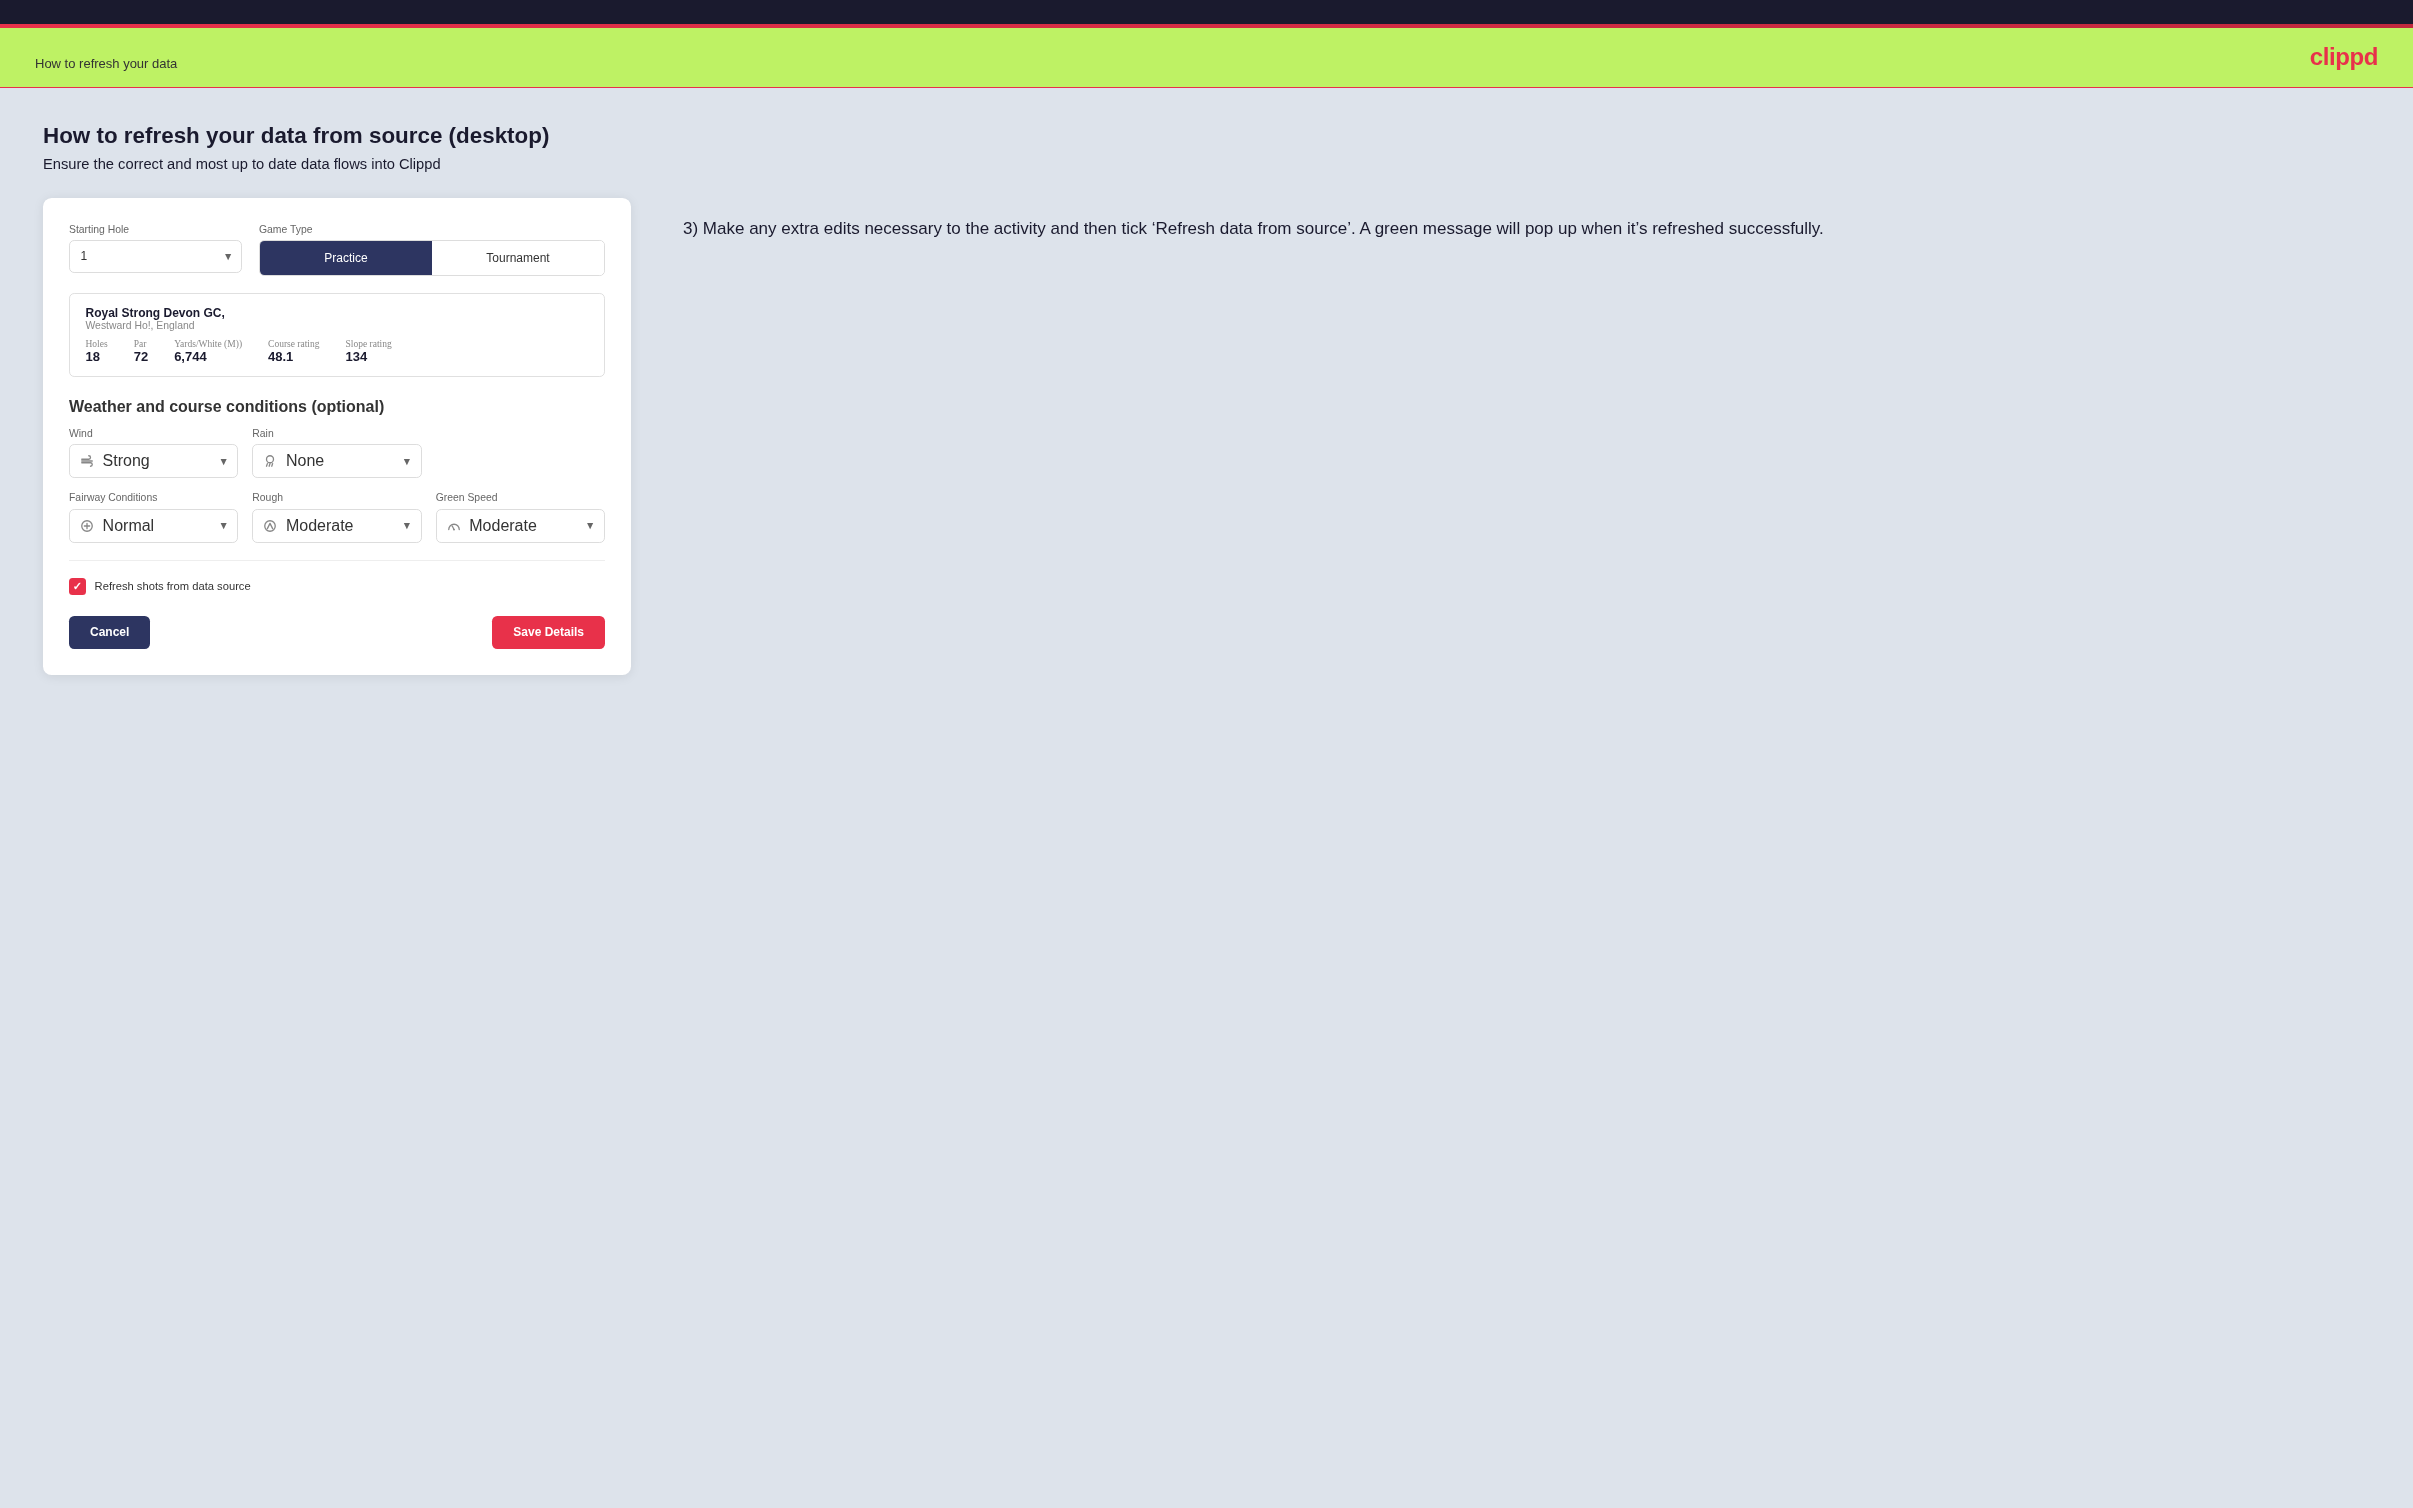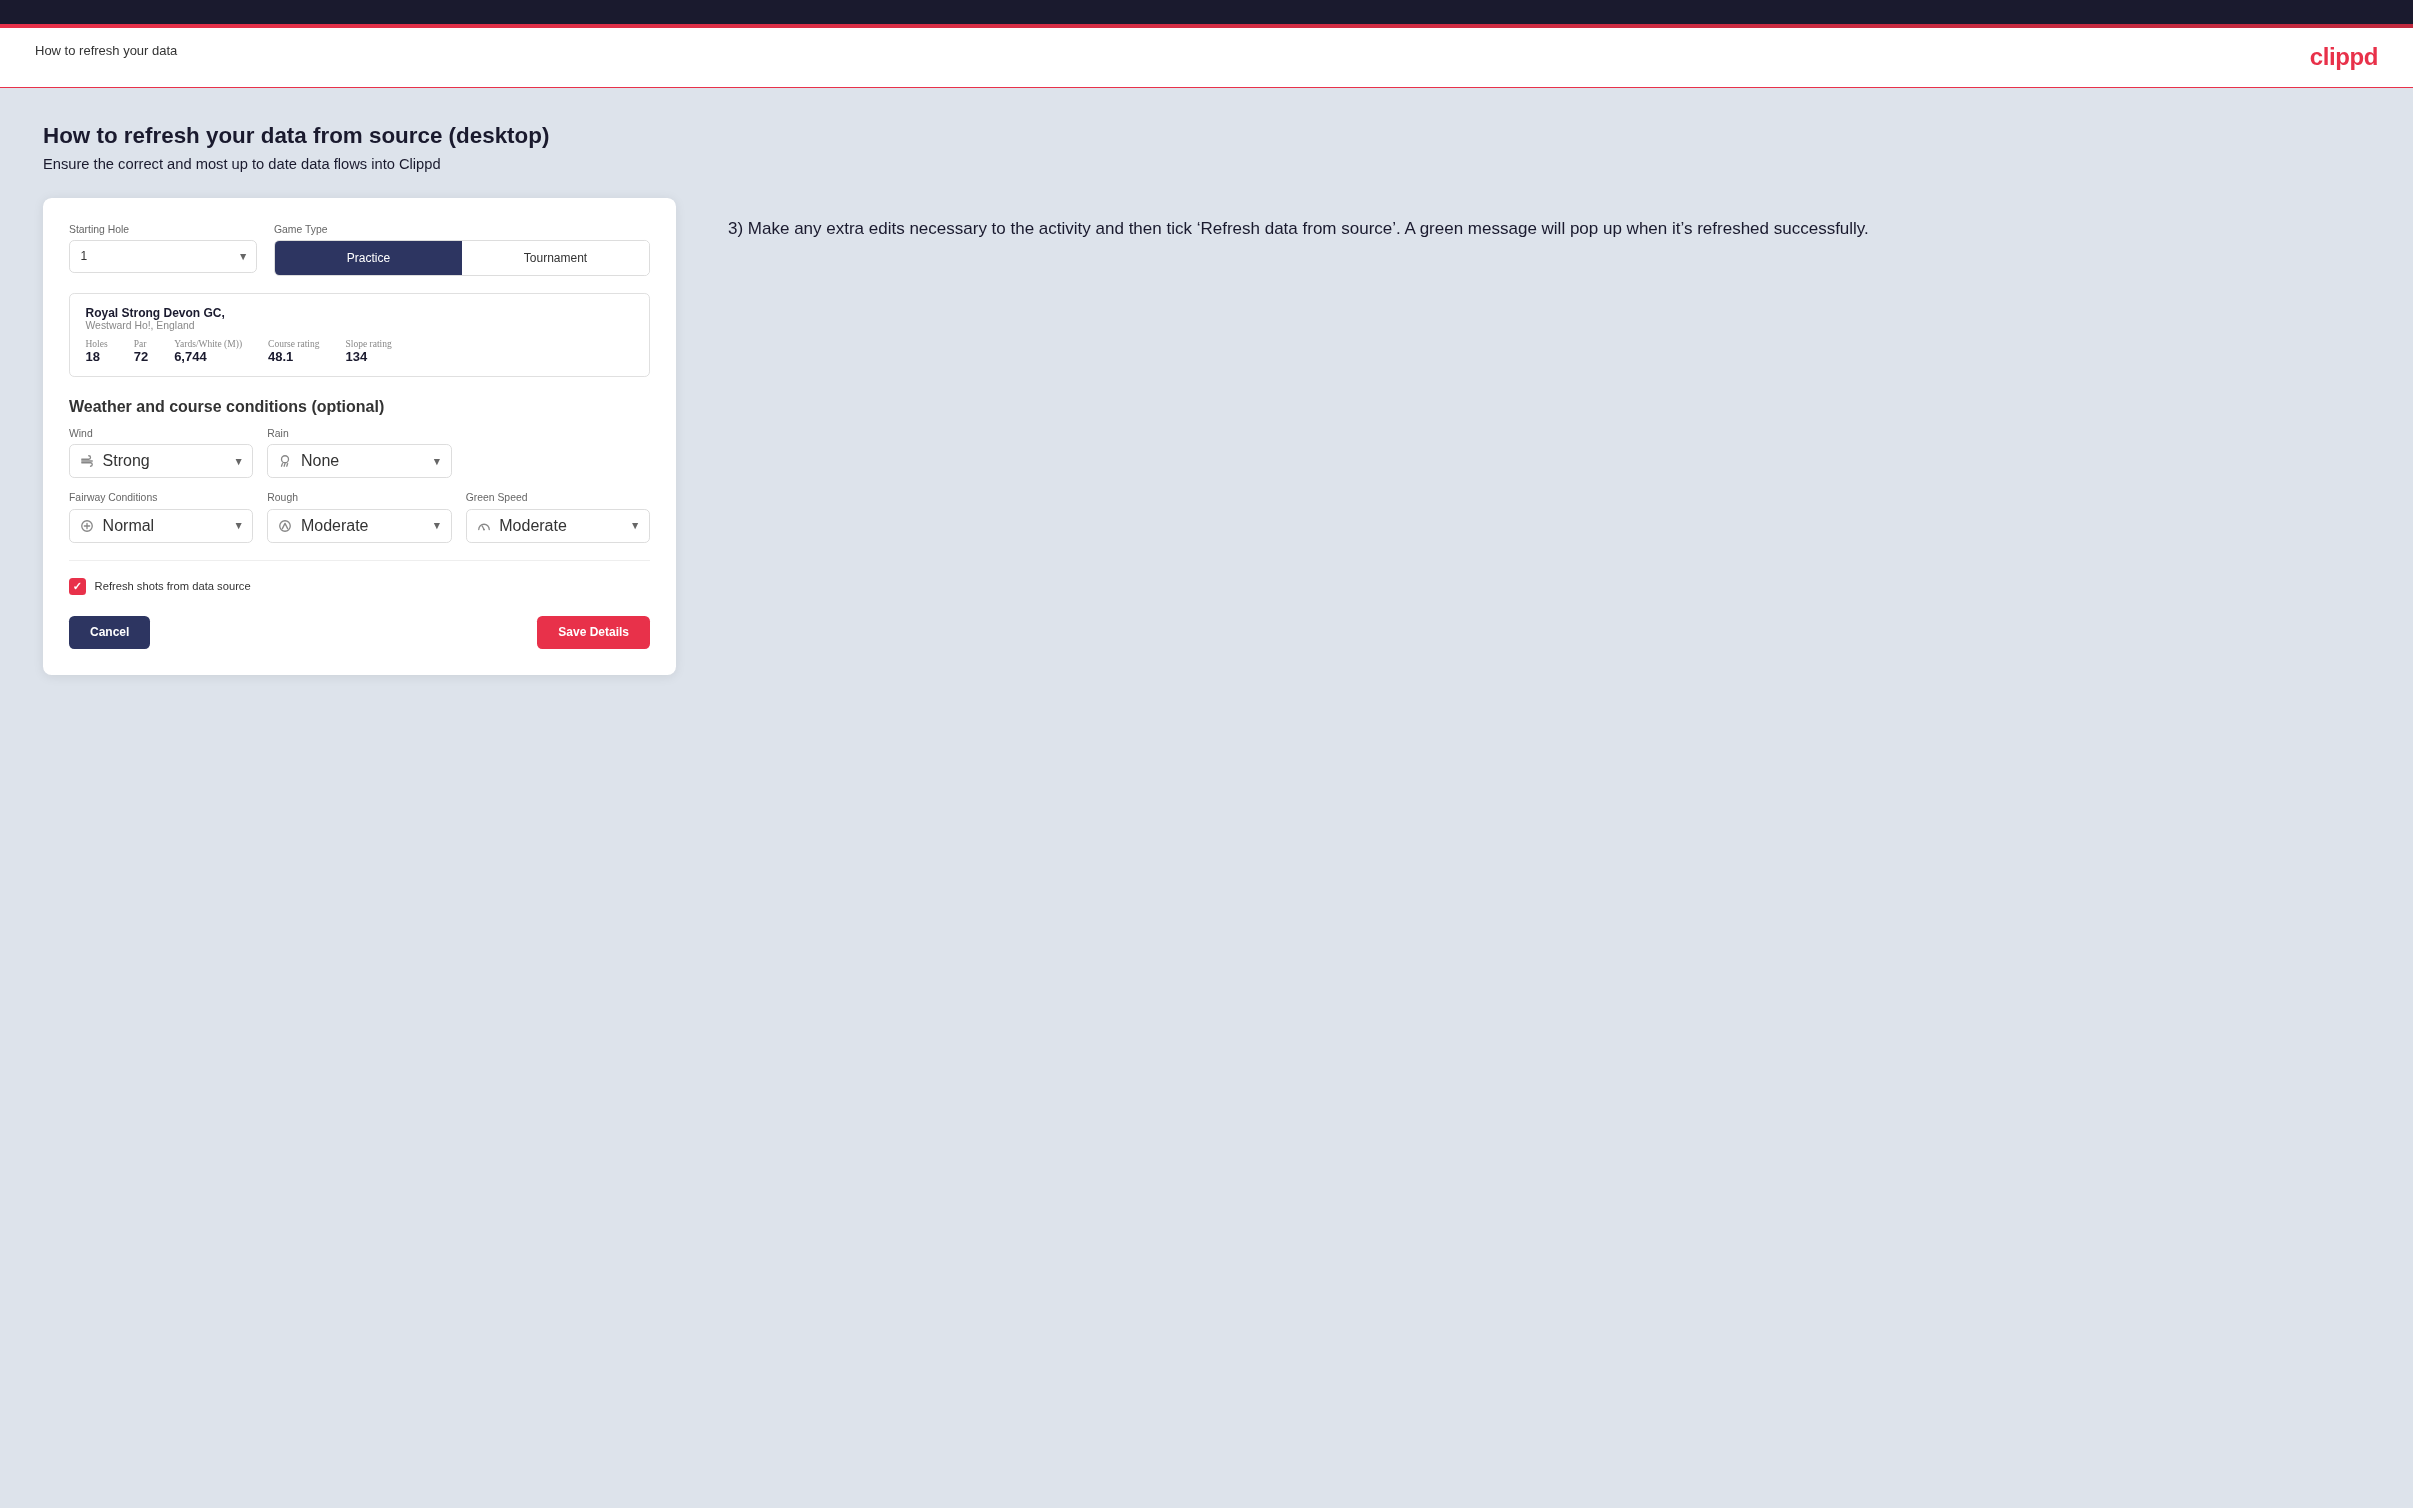--- a/index.html
+++ b/index.html
@@ -12,24 +12,24 @@
       background: #1a1a2e;
       height: 24px;
       display: flex;
       align-items: center;
     }
     .top-bar-stripe {
       height: 3.5px;
       background: linear-gradient(to right, #e8314a, #c0293e);
     }
     .header {
-      background: #ffffff;
+      background: #bef264;
       padding: 15.5px 35px;
       display: flex;
-      align-items: flex-start;
+      align-items: flex-end;
       justify-content: space-between;
       border-bottom: 1.7px solid #e8314a;
       gap: 26px;
     }
     .header-title {
       font-size: 13px;
       color: #333;
     }
     .logo {
       font-size: 24px;
@@ -55,21 +55,21 @@
     }
     .content-row {
       display: flex;
       gap: 52px;
       align-items: flex-start;
     }
     .form-card {
       background: #fff;
       border-radius: 8.6px;
       padding: 26px;
-      width: 633px;
+      width: 588px;
       box-shadow: 0 1.7px 10.4px rgba(0,0,0,0.08);
     }
     .form-row {
       display: flex;
       gap: 17px;
       margin-bottom: 17px;
     }
     .form-group {
       flex: 1;
     }

